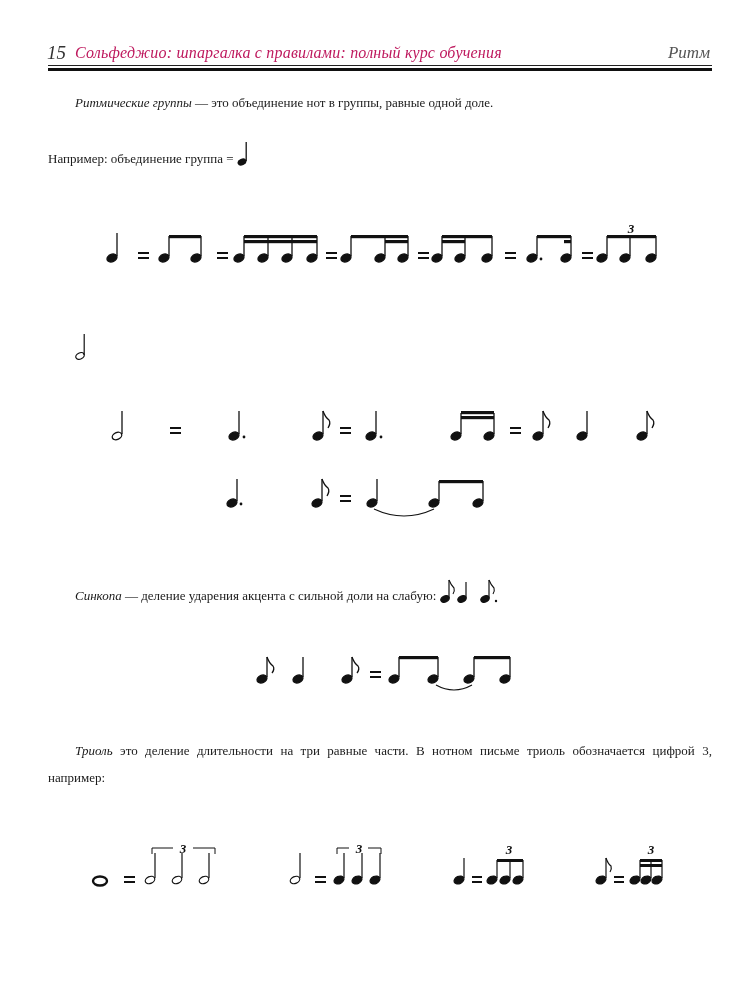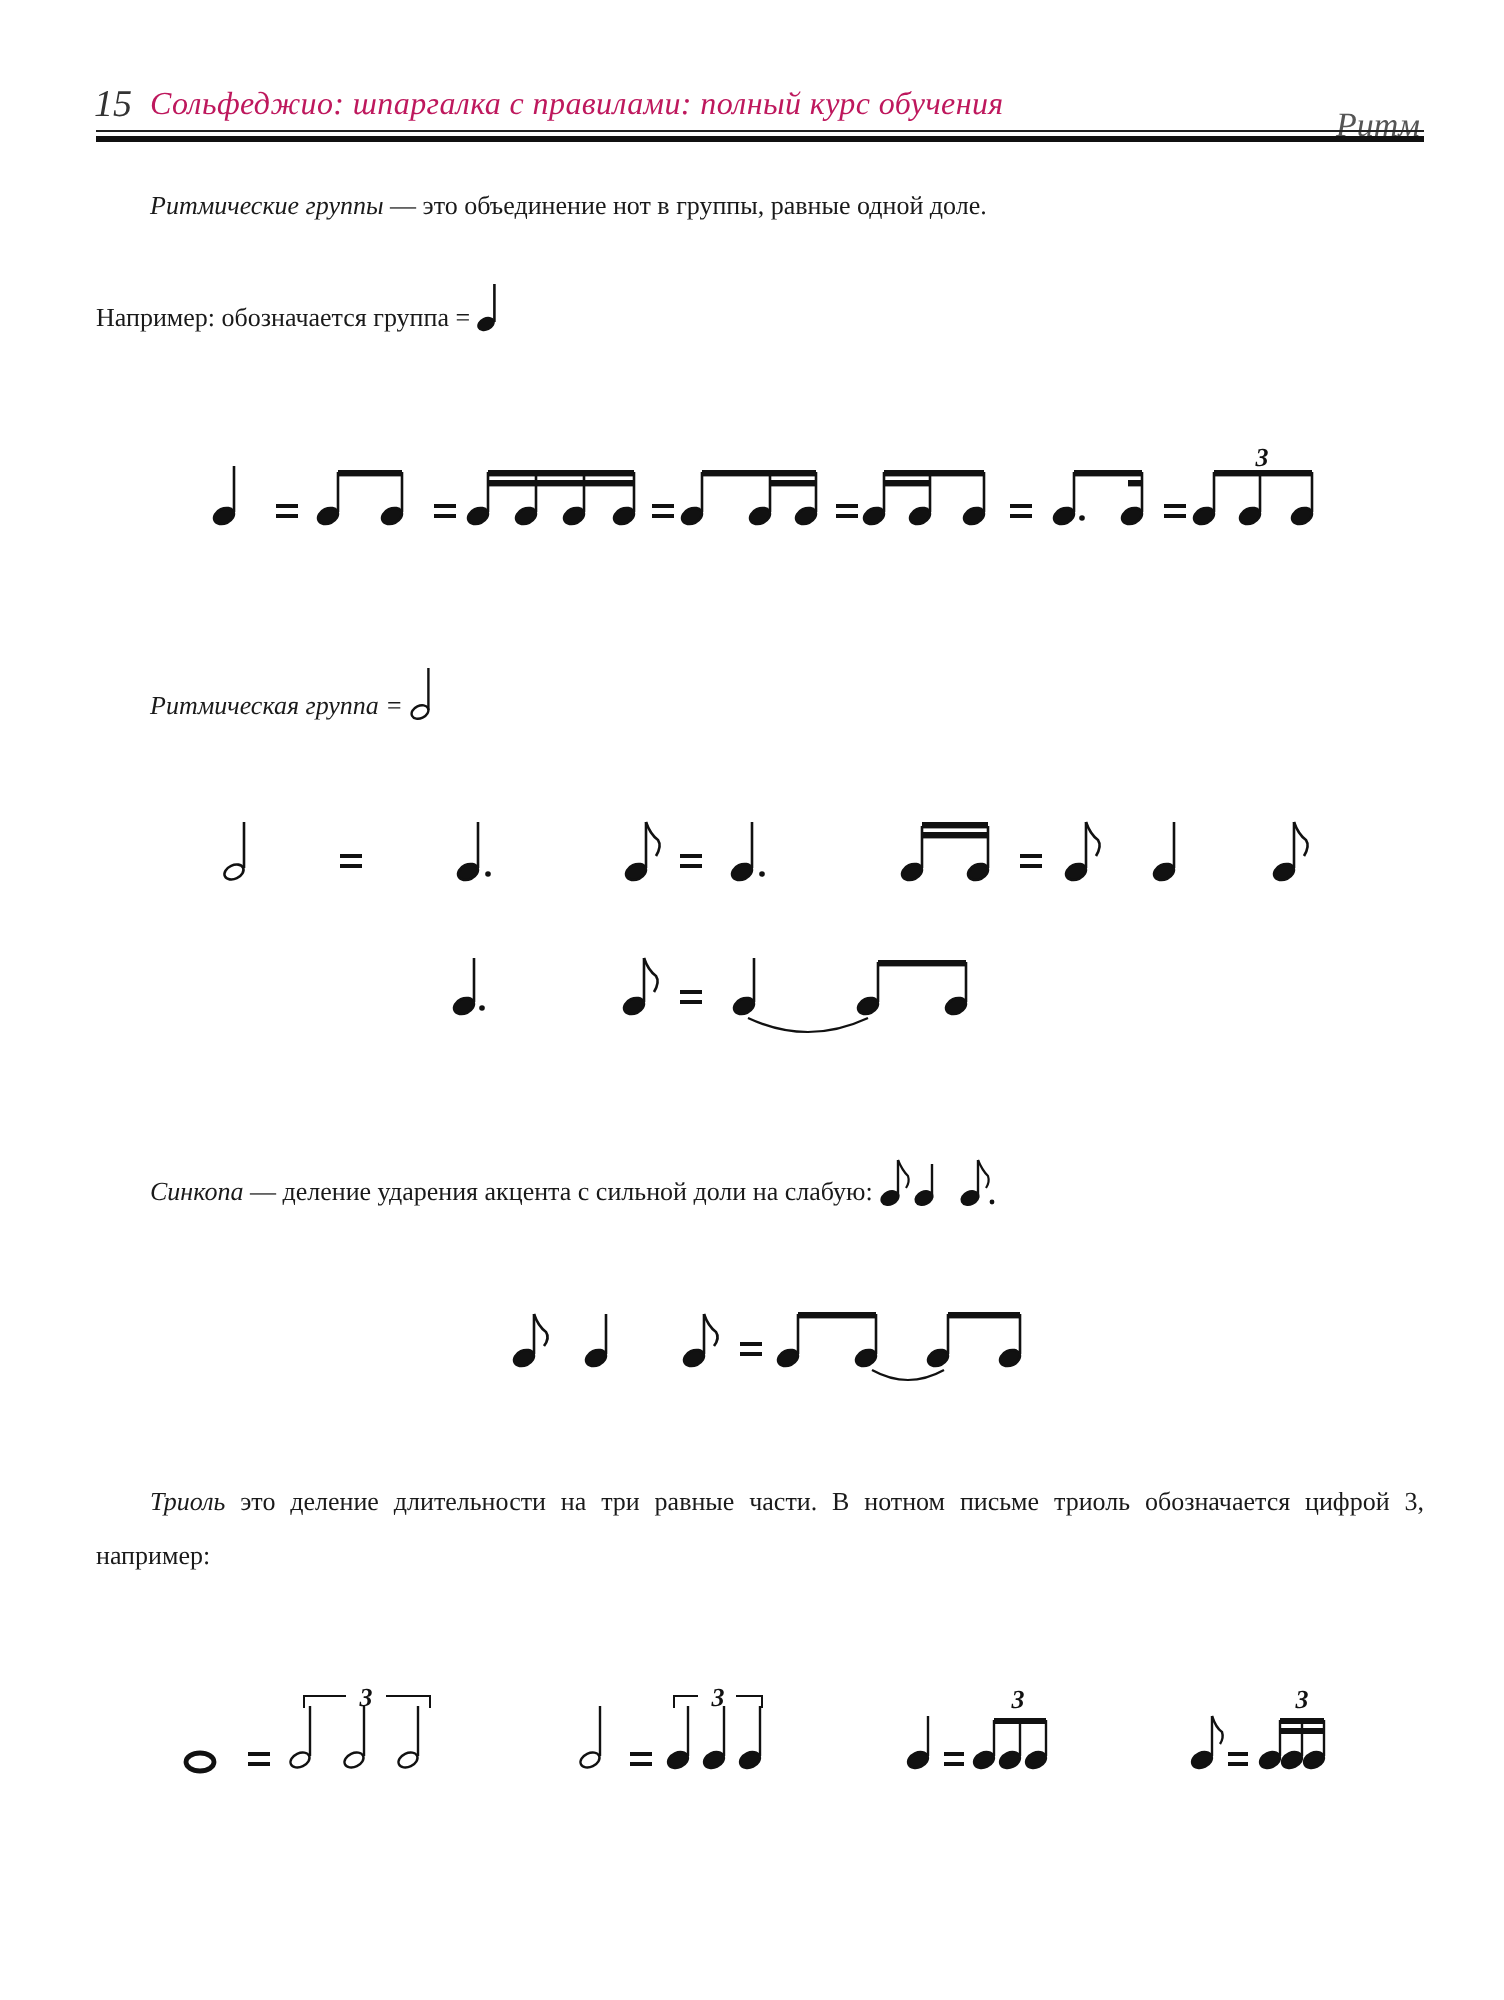--- a/index.html
+++ b/index.html
@@ -1,21 +1,21 @@
 <!DOCTYPE html>
 <html><head>
 <meta charset="utf-8">
 <style>
   html, body { margin: 0; padding: 0; background: #ffffff; }
   body { width: 752px; height: 1000px; position: relative; overflow: hidden;
          font-family: "Liberation Serif", "DejaVu Serif", serif; color: #1a1a1a; }
   .header { position: absolute; left: 45px; top: 40px; width: 667px; height: 24px; }
   .hdr-num { position: absolute; left: 2px; top: 2px; font-style: italic; font-size: 19px; color:#333; }
   .hdr-title { position: absolute; left: 30px; top: 4px; font-style: italic; font-size: 16px; color:#be185d; letter-spacing: 0.2px; }
-  .hdr-section { position: absolute; right: 2px; top: 13px; font-style: italic; font-size: 17px; color:#555;margin-left:32px; }
+  .hdr-section { position: absolute; right: 2px; top: 3px; font-style: italic; font-size: 17px; color:#555;margin-left:32px; }
   .rule-thin { position: absolute; left: 48px; top: 65px; width: 664px; height: 1px; background:#222; }
   .rule-thick { position: absolute; left: 48px; top: 68px; width: 664px; height: 3px; background:#111; }
 
   .para { position: absolute; left: 48px; width: 664px; font-size: 13px; line-height: 27px; text-align: justify; }
   .para em { font-style: italic; }
   .indent { text-indent: 27px; }
   .inline-note { display: inline-block; vertical-align: -4px; }
   .staff { position: absolute; left: 0; }
   svg text { font-family: "Liberation Serif", "DejaVu Serif", serif; }
 </style>
@@ -27,21 +27,21 @@
   <span class="hdr-title">Сольфеджио: шпаргалка с правилами: полный курс обучения</span>
   <span class="hdr-section">Ритм</span>
 </div>
 <div class="rule-thin"></div>
 <div class="rule-thick"></div>
 
 <div class="para indent" style="top:89px;">
   <em>Ритмические группы</em><span> — это объединение нот в группы, равные одной доле.</span>
 </div>
 <div class="para" style="top:141px;">
-  <span>Например: обозначается группа =</span>
+  <span>Например: объединение группа =</span>
   <svg class="inline-note" width="14" height="26" viewBox="0 0 14 26">
     <ellipse cx="5" cy="21" rx="4.6" ry="3.3" transform="rotate(-25 5 21)" fill="#111"></ellipse>
     <line x1="9.2" y1="20" x2="9.2" y2="1" stroke="#111" stroke-width="1.3"></line>
   </svg>
 </div>
 
 <svg class="staff" style="top:215px;" width="752" height="60" viewBox="0 215 752 60">
   <defs>
     <g id="nh">
         <ellipse cx="0" cy="0" rx="5.2" ry="3.7" transform="rotate(-25)" fill="#111"></ellipse>
@@ -119,21 +119,20 @@
       <rect x="418" y="257" width="11" height="2"></rect>
     <rect x="505" y="252" width="11" height="2"></rect>
       <rect x="505" y="257" width="11" height="2"></rect>
     <rect x="582" y="252" width="11" height="2"></rect>
       <rect x="582" y="257" width="11" height="2"></rect>
   </g>
   <text x="631" y="233" font-size="13" font-style="italic" font-weight="bold" text-anchor="middle" fill="#111">3</text>
 </svg>
 
 <div class="para" style="top:333px; left:75px;">
-  <em>Ритмическая группа =</em>
   <svg class="inline-note" width="14" height="28" viewBox="0 0 14 28">
     <ellipse cx="5" cy="23" rx="4.4" ry="3.1" transform="rotate(-25 5 23)" fill="none" stroke="#111" stroke-width="1.2"></ellipse>
     <line x1="9.2" y1="22" x2="9.2" y2="1" stroke="#111" stroke-width="1.2"></line>
   </svg>
 </div>
 
 <svg class="staff" style="top:395px;" width="752" height="60" viewBox="0 395 752 60">
   <defs>
     <g id="nh2">
         <ellipse cx="0" cy="0" rx="5.2" ry="3.7" transform="rotate(-25)" fill="#111"></ellipse>

